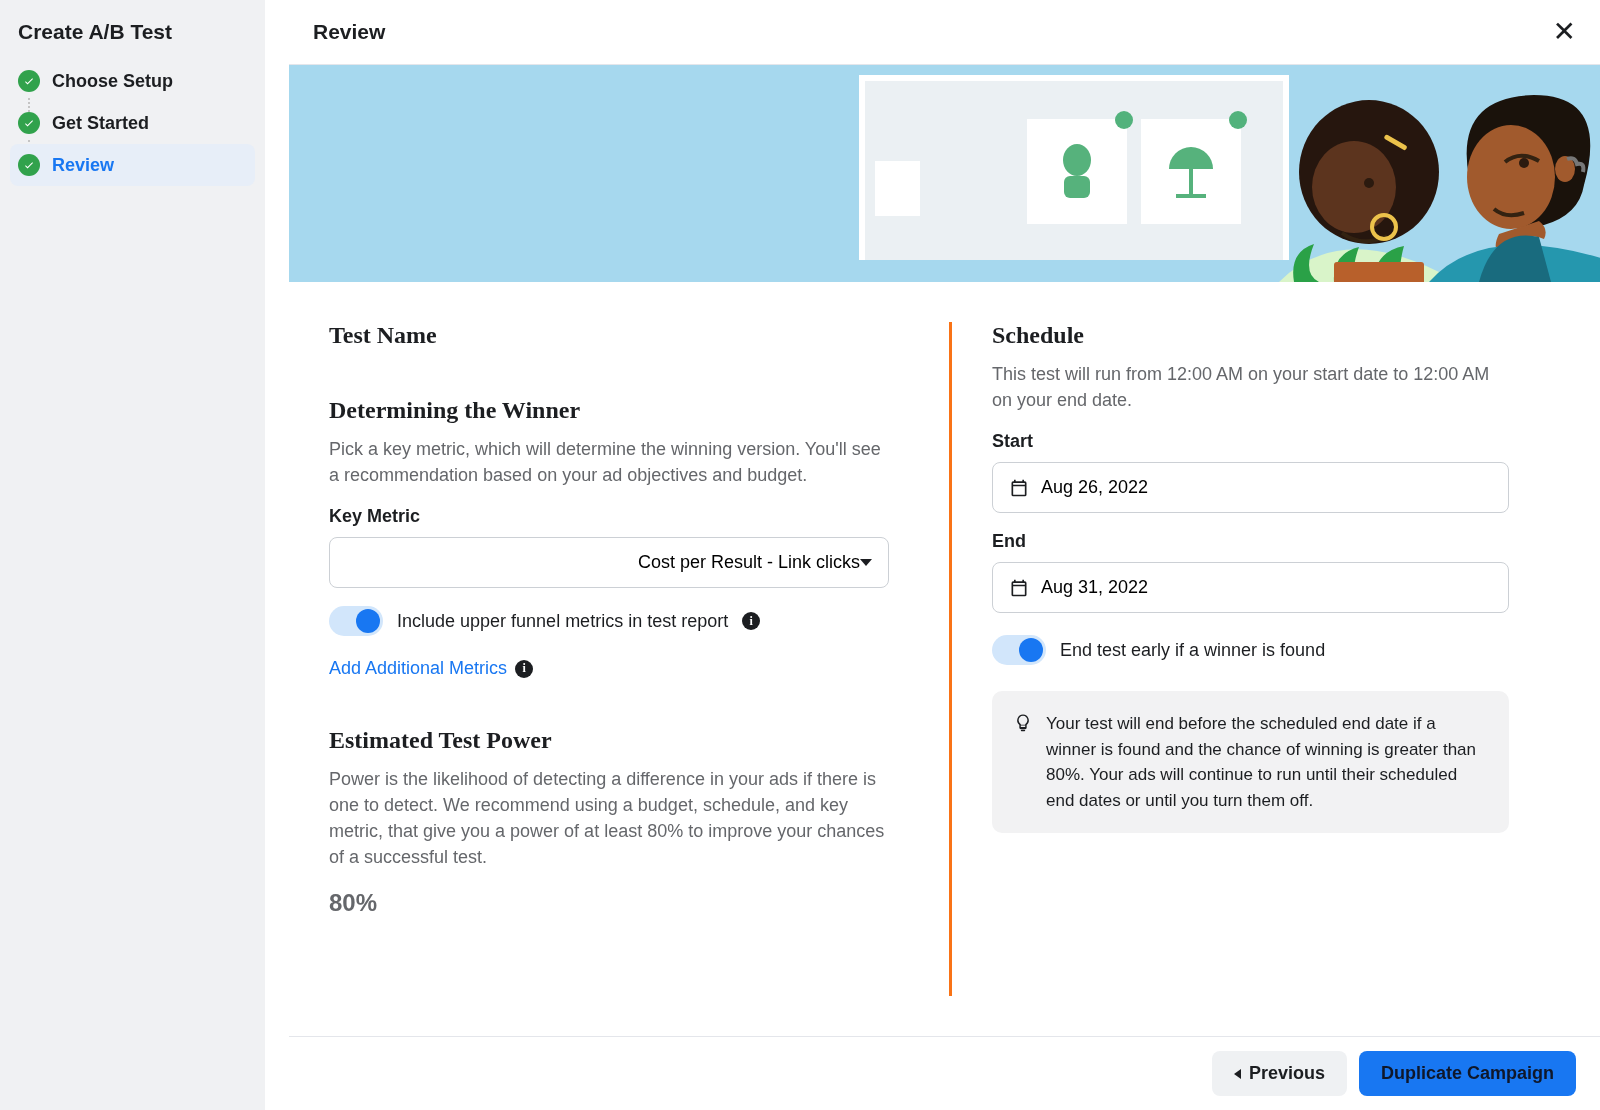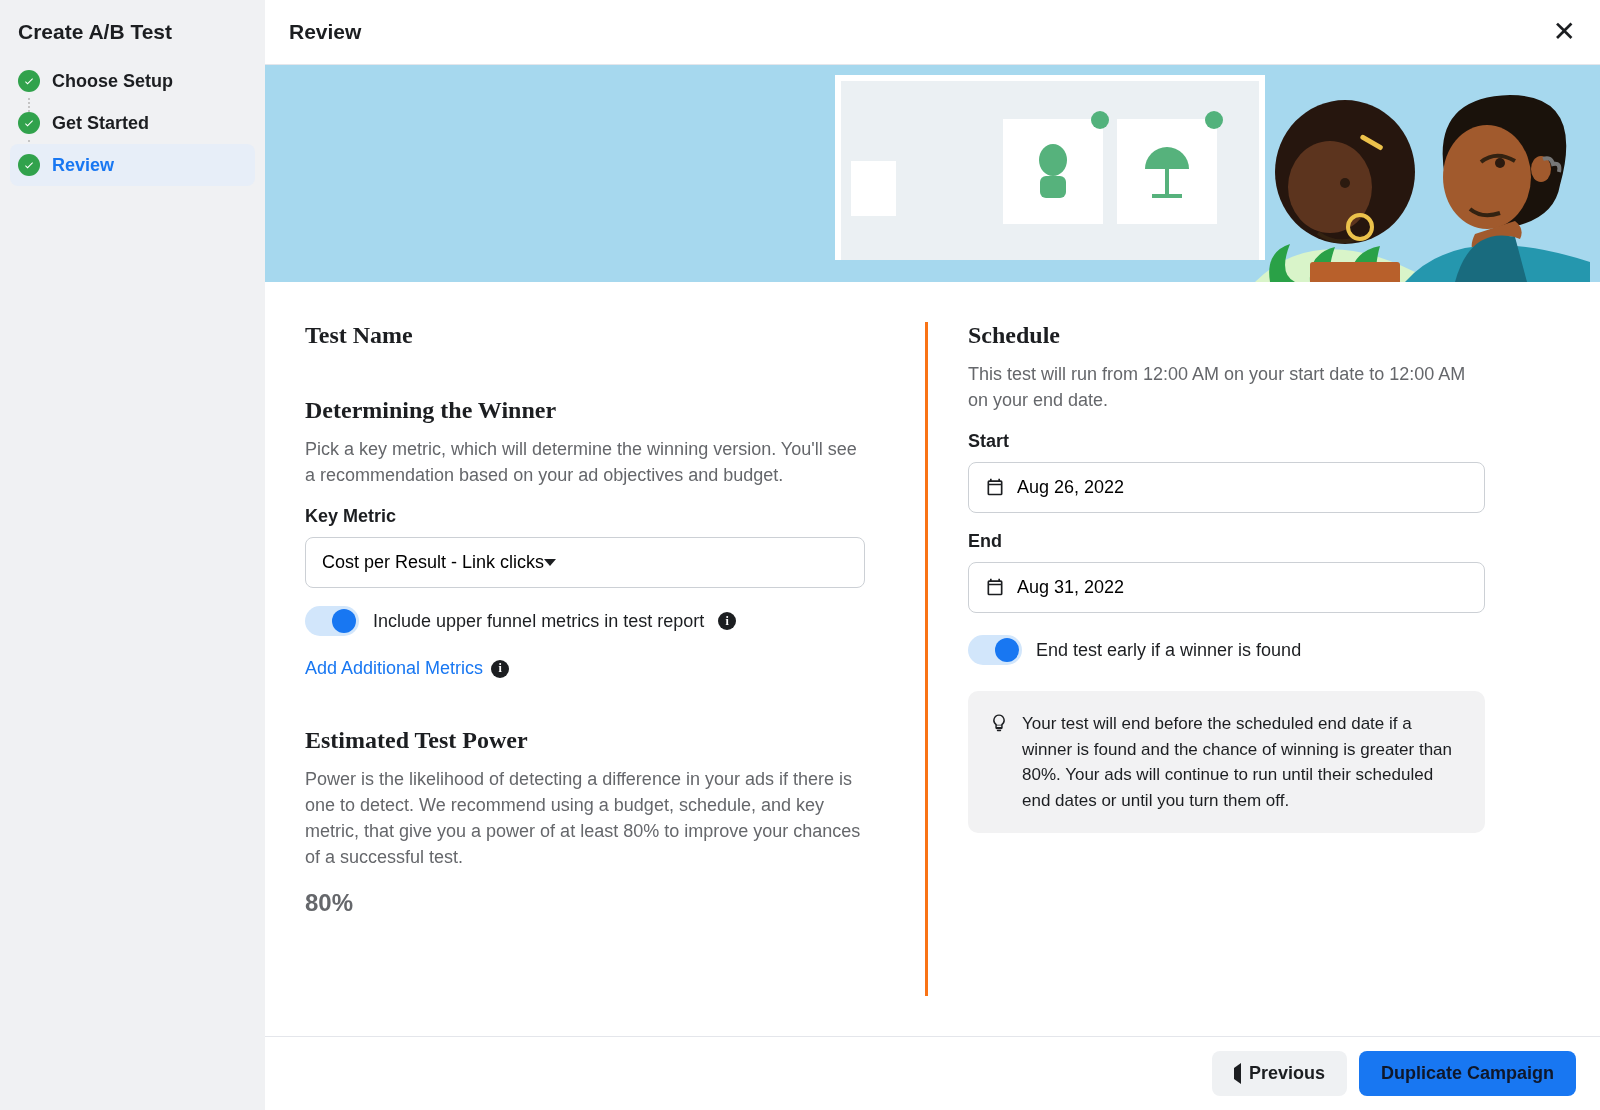--- a/index.html
+++ b/index.html
@@ -13,20 +13,21 @@
     height: 1110px;
     width: 1600px;
     overflow: hidden;
     display: flex;
     flex-direction: column;
   }
   .app {
     display: flex;
     flex: 1;
     overflow: hidden;
+    gap: 24px;
   }
   .sidebar {
     width: 265px;
     background: #f0f1f3;
     padding: 20px 10px;
     flex-shrink: 0;
   }
   .sidebar-title {
     font-size: 21px;
     font-weight: 700;
@@ -211,21 +212,21 @@
     color: #1c1e21;
     background: #fff;
   }
   .select {
     width: 100%;
     padding: 14px 16px;
     font-size: 18px;
     border: 1px solid #ccd0d5;
     border-radius: 8px;
     display: flex;
-    justify-content: flex-start;
+    justify-content: flex-end;
     align-items: center;
     cursor: pointer;
   }
   .caret {
     border-left: 6px solid transparent;
     border-right: 6px solid transparent;
     border-top: 7px solid #1c1e21;
   }
   .toggle-row {
     display: flex;
@@ -280,21 +281,21 @@
     font-weight:700;
     font-family: Georgia, serif;
   }
   .date-input {
     width: 100%;
     padding: 14px 16px;
     font-size: 18px;
     border: 1px solid #ccd0d5;
     border-radius: 8px;
     display: flex;
-    align-items: flex-start;
+    align-items: flex-end;
     gap: 12px;
     cursor:pointer;
   }
   .cal-icon {
     width: 20px;
     height: 20px;
     fill: #1c1e21;
   }
   .notice-box {
     background: #f2f2f3;
@@ -329,20 +330,21 @@
     border-top: 1px solid #e4e6eb;
   }
   .btn {
     padding: 12px 22px;
     font-size: 18px;
     font-weight: 600;
     border-radius: 8px;
     cursor: pointer;
     border: none;
     display: inline-flex;
+    align-items: center;
     gap: 8px;
   }
   .btn.secondary {
     background: #eff1f3;
     color: #1c1e21;
   }
   .btn.primary {
     background: #1877f2;
     color: #0f172a;
   }

